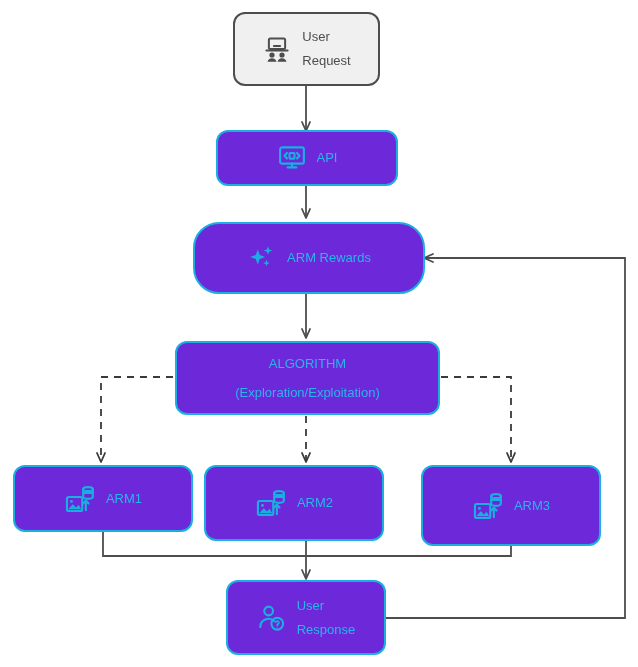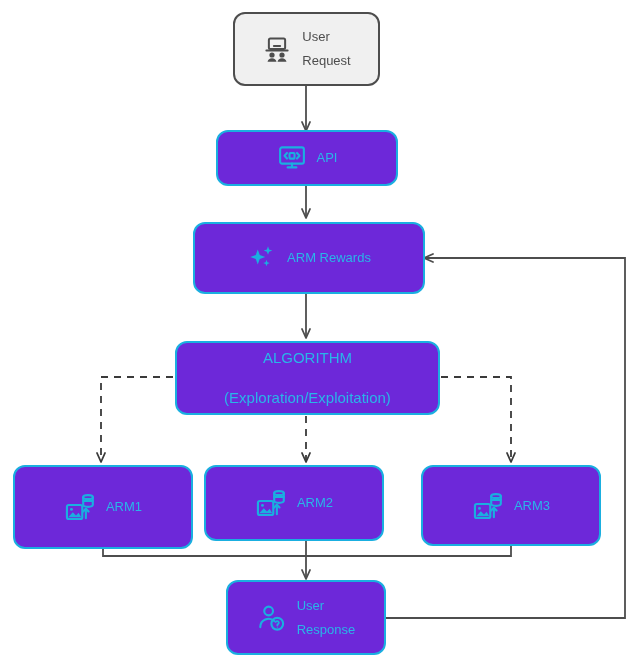--- a/index.html
+++ b/index.html
@@ -53,22 +53,22 @@
     display: block;
     line-height: 0;
   }
   .node-label {
     font-size: 13px;
     line-height: 24px;
     white-space: pre-line;
     text-align: left;
   }
   .lbl-algorithm {
-    font-size: 15px;
-    line-height: 40px;
+    font-size: 13px;
+    line-height: 29px;
     text-align: center;
     white-space: pre-line;
   }
 </style>
 </head>
 <body>
 
 <div id="canvas">
 
   <svg id="edges" viewBox="0 0 638 667" xmlns="http://www.w3.org/2000/svg">
@@ -133,39 +133,39 @@
           <path d="M8,8 L6,10.2 L8,12.4"></path>
           <path d="M16,8 L18,10.2 L16,12.4"></path>
           <line x1="12" y1="16.5" x2="12" y2="19"></line>
           <line x1="8.5" y1="19.5" x2="15.5" y2="19.5"></line>
         </svg>
       </span>
       <span class="node-label">API</span>
     </div>
   </div>
 
-  <div class="node node-blue" style="left:193px; top:222px; width:232px; height:72px;">
+  <div class="node node-blue" style="left:193px; top:222px; width:232px; height:72px;border-radius:26px;">
     <div class="node-inner">
       <span class="node-icon">
         <svg width="30" height="30" viewBox="0 0 24 24" fill="#1aafe0" stroke="none">
           <path d="M8.6,5.2 L10.2,9.6 L14.6,11.2 L10.2,12.8 L8.6,17.2 L7,12.8 L2.6,11.2 L7,9.6 Z"></path>
           <path d="M16.8,2.6 L17.7,5.1 L20.2,6 L17.7,6.9 L16.8,9.4 L15.9,6.9 L13.4,6 L15.9,5.1 Z"></path>
           <path d="M15.6,13.4 L16.3,15.3 L18.2,16 L16.3,16.7 L15.6,18.6 L14.9,16.7 L13,16 L14.9,15.3 Z"></path>
         </svg>
       </span>
       <span class="node-label">ARM Rewards</span>
     </div>
   </div>
 
   <div class="node node-blue" style="left:175px; top:341px; width:265px; height:74px;">
     <div class="lbl-algorithm">ALGORITHM
 (Exploration/Exploitation)</div>
   </div>
 
-  <div class="node node-blue" style="left:13px; top:465px; width:180px; height:84px;">
+  <div class="node node-blue" style="left:13px; top:465px; width:180px; height:67px;">
     <div class="node-inner">
       <span class="node-icon">
         <svg width="32" height="32" viewBox="0 0 24 24" fill="none" stroke="#1aafe0" stroke-width="1.6" stroke-linecap="round" stroke-linejoin="round">
           <rect x="2.2" y="10.5" width="11.5" height="10.5" rx="1.4"></rect>
           <circle cx="5.6" cy="13.8" r="1.1" fill="#1aafe0" stroke="none"></circle>
           <path d="M3.2,19.6 L6.6,15.9 L9,18.3 L11,16.3 L12.9,19.6 Z" fill="#1aafe0" stroke="none"></path>
           <ellipse cx="18" cy="4.6" rx="3.6" ry="1.5"></ellipse>
           <path d="M14.4,4.6 L14.4,10.4 a3.6,1.5 0 0 0 7.2,0 L21.6,4.6"></path>
           <line x1="14.4" y1="7.5" x2="21.6" y2="7.5"></line>
           <line x1="16.4" y1="20.4" x2="16.4" y2="13.4"></line>

